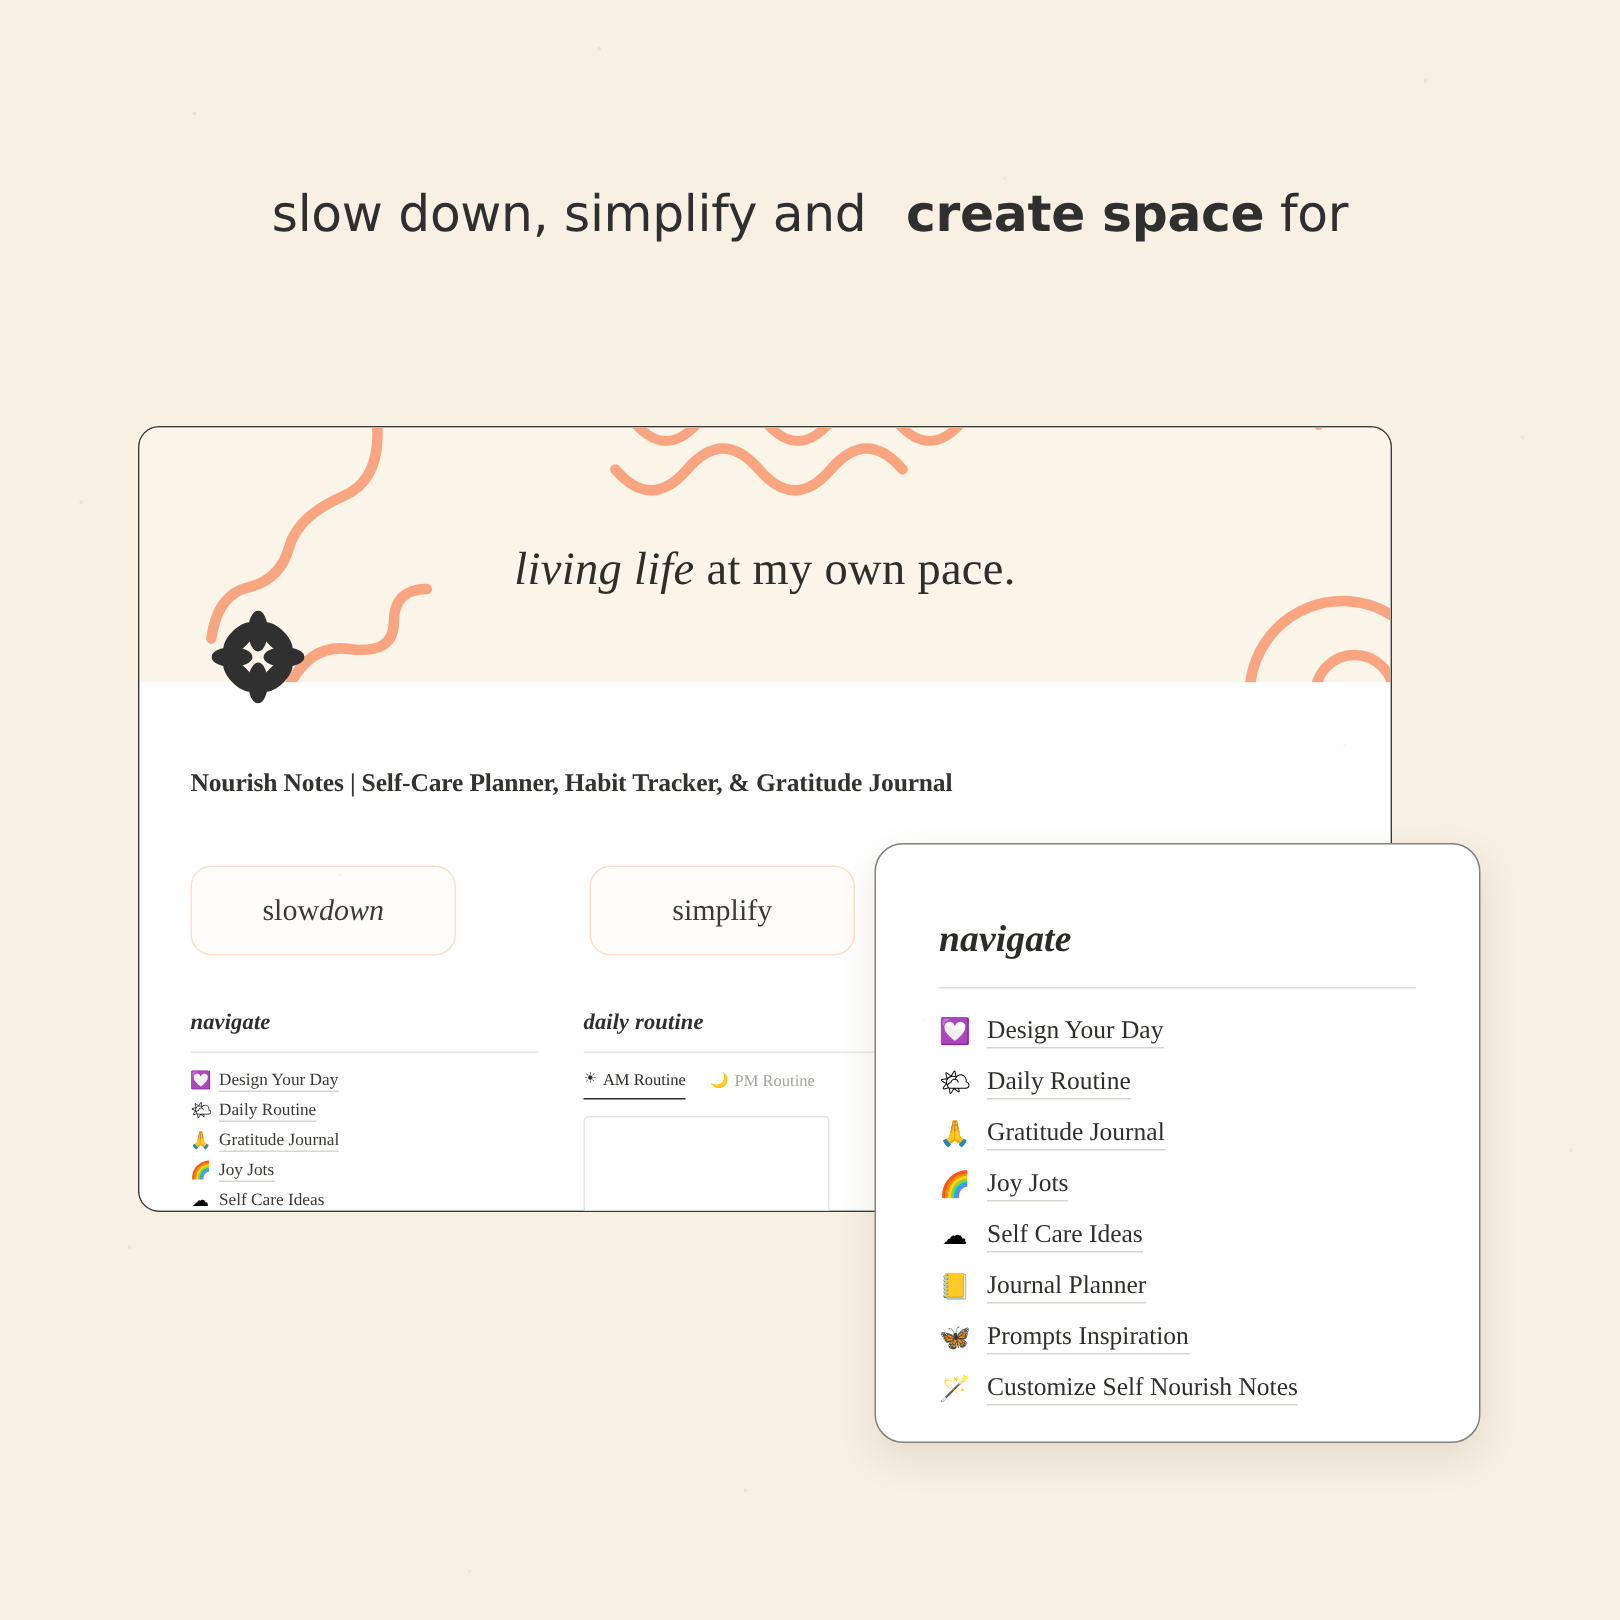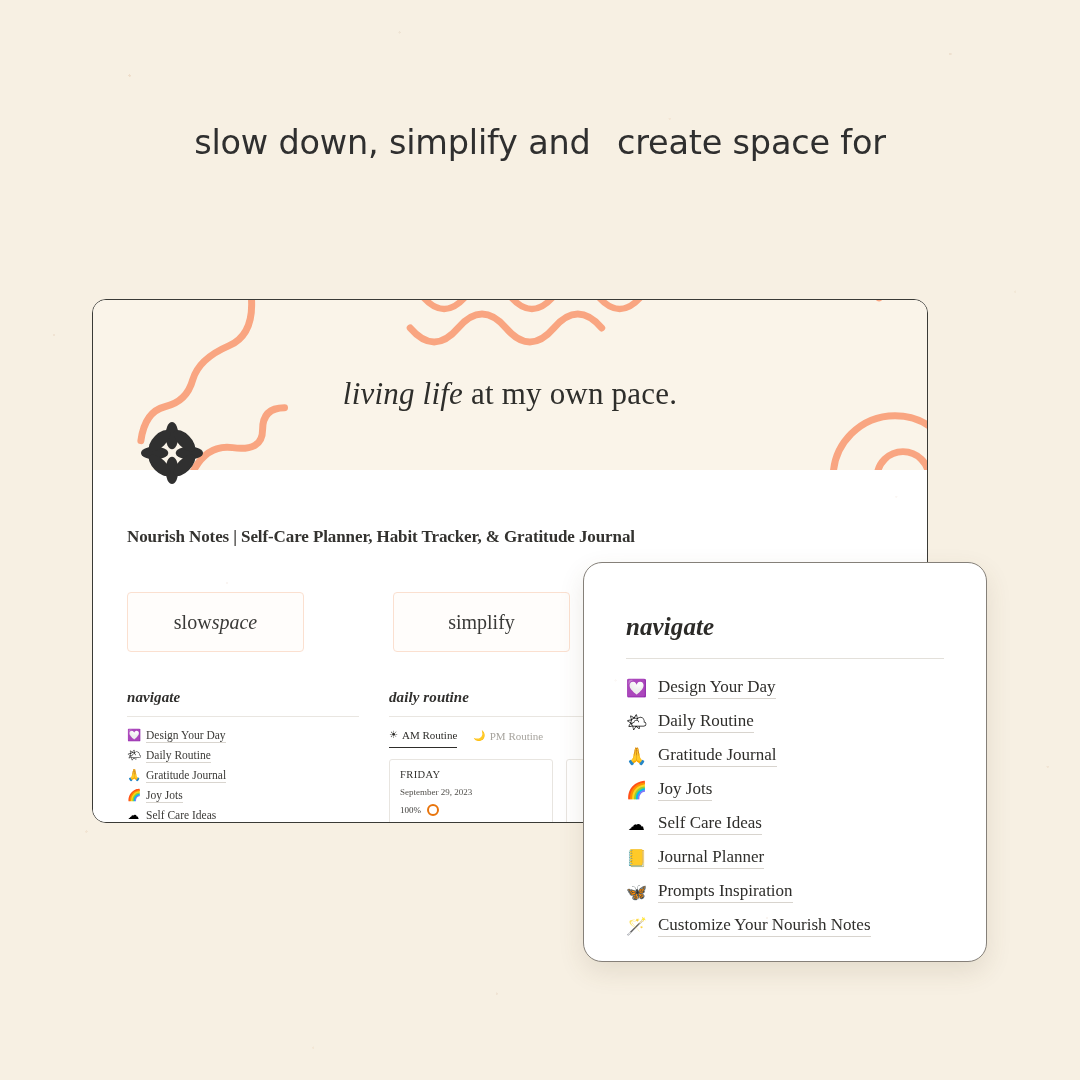--- a/index.html
+++ b/index.html
@@ -48,35 +48,34 @@
     top: 122px;
     text-align: center;
     font-size: 33.5px;
     line-height: 42px;
     letter-spacing: -.2px;
     color: #2f2f2f;
     font-family: "DejaVu Sans", sans-serif;
     font-weight: 400;
     padding: 0 110px;
   }
-  #headline b { font-weight: 400; margin-left: 16px; }
+  #headline b { font-weight: 700; margin-left: 16px; }
 
   
   #main-card {
     position: absolute;
     left: 92px;
     top: 284px;
     width: 836px;
     height: 524px;
     background: #ffffff;
     border: 1.4px solid #3a3a36;
     border-radius: 14px;
     overflow: hidden;
     z-index: 10;
-    margin-top: 15px;
   }
 
   
   #banner {
     position: absolute;
     left: 0; top: 0;
     width: 100%;
     height: 170px;
     background: #faf4e9;
     overflow: hidden;
@@ -126,21 +125,21 @@
 
   #quick-cards {
     margin-top: 45px;
     display: flex;
     gap: 89px;
   }
   .quick-card {
     width: 177px;
     height: 60px;
     border: 1.2px solid #fbe0d0;
-    border-radius: 4px;
+    border-radius: 14px;
     background: #fffdfb;
     display: flex;
     align-items: center;
     justify-content: center;
     font-family: "Liberation Serif", serif;
     font-size: 20px;
     color: #3a3a38;
   }
   .quick-card .it { font-style: italic; }
 
@@ -347,21 +346,21 @@
     </g>
   </svg>
 
   <div id="card-body">
 
     <div id="page-title">Nourish Notes | Self-Care Planner, Habit Tracker, &amp; Gratitude Journal</div>
 
     <div id="quick-cards">
       <div class="quick-card">
         <span>slow </span>
-          <span class="it">space</span>
+          <span class="it">down</span>
       </div>
       <div class="quick-card">
         <span>simplify</span>
       </div>
     </div>
 
     <div id="columns">
 
       <div class="column">
         <div class="col-heading">navigate</div>
@@ -399,29 +398,20 @@
             <span class="tico">☀</span>
             <span>AM Routine</span>
           </div>
           <div class="routine-tab inactive">
             <span class="tico">🌙</span>
             <span>PM Routine</span>
           </div>
         </div>
 
         <div id="routine-cards">
-          <div class="routine-card">
-            <div class="rc-day">FRIDAY</div>
-            <div class="rc-date">September 29, 2023</div>
-            <div class="rc-progress">
-              <span class="rc-pct">100%</span>
-              <span class="ring"></span>
-            </div>
-
-          </div>
           <div class="routine-card ghost"></div>
         </div>
       </div>
 
     </div>
   </div>
 </div>
 
 <div id="overlay-panel">
   <div id="overlay-title">navigate</div>
@@ -450,18 +440,18 @@
     <div class="ov-row">
       <span class="emoji">📒</span>
       <span class="label">Journal Planner</span>
     </div>
     <div class="ov-row">
       <span class="emoji">🦋</span>
       <span class="label">Prompts Inspiration</span>
     </div>
     <div class="ov-row">
       <span class="emoji">🪄</span>
-      <span class="label">Customize Your Nourish Notes</span>
+      <span class="label">Customize Self Nourish Notes</span>
     </div>
   </div>
 </div>
 
 <div id="page-texture"></div>
 
 </body></html>

